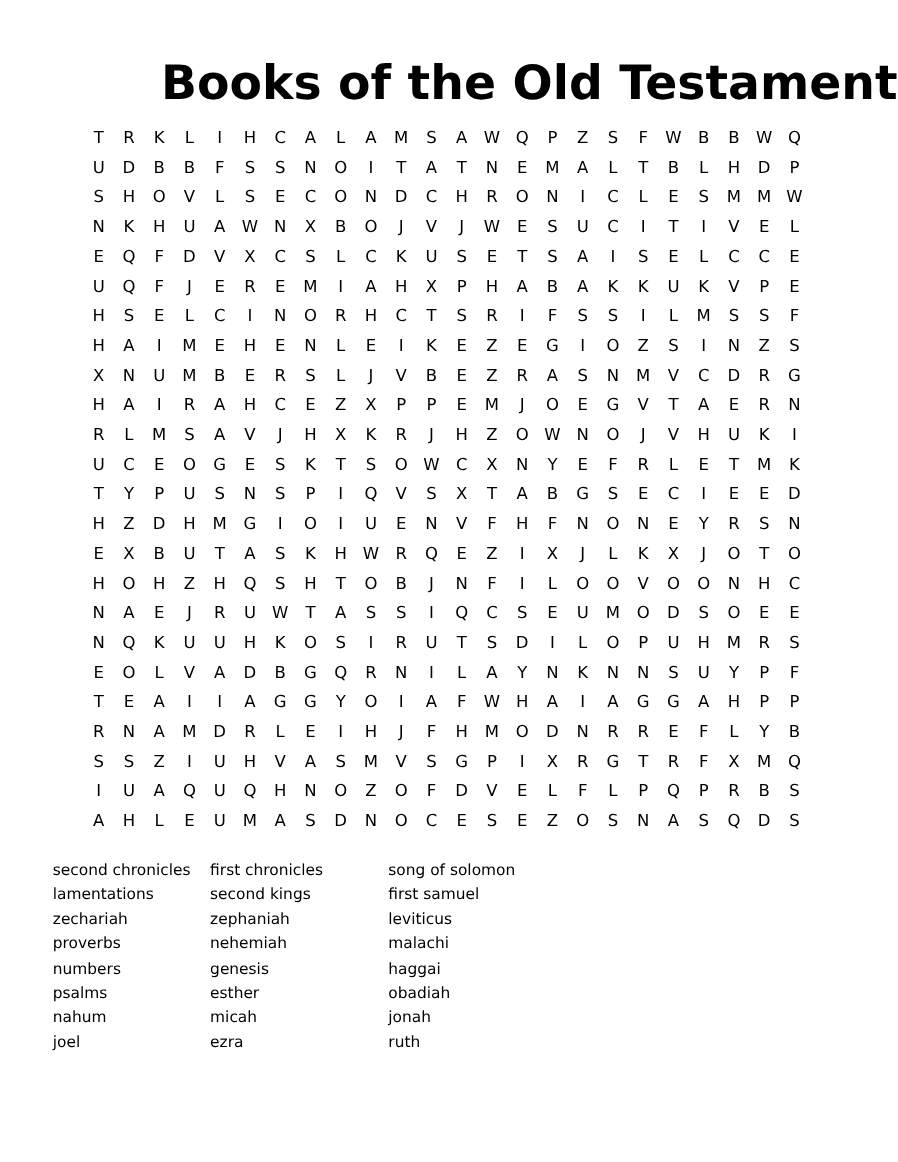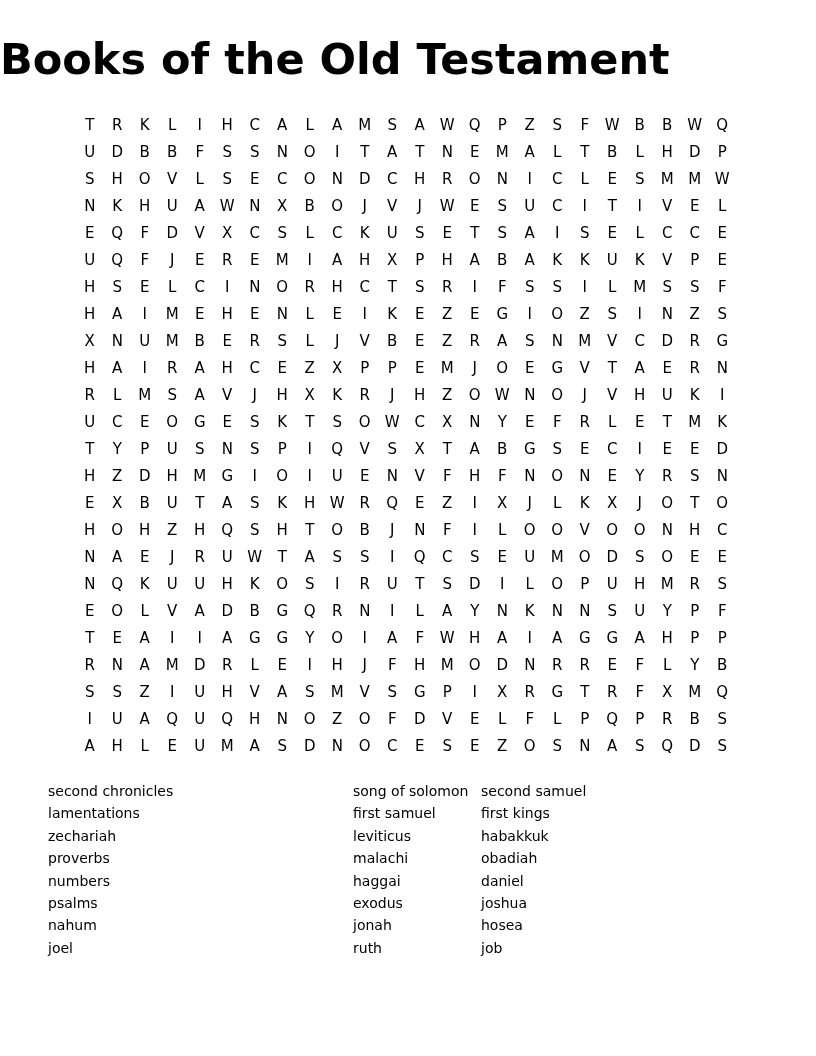--- a/index.html
+++ b/index.html
@@ -11,25 +11,25 @@
   }
   .page {
     position: relative;
     width: 816px;
     height: 1056px;
     background: #ffffff;
     overflow: hidden;
   }
   .title {
     position: absolute;
-    top: 34px;
+    top: 51px;
     left: 0;
     width: 100%;
     margin: 0;
-    text-align: left;
+    text-align: right;
     font-size: 43px;
     font-weight: 600;
     letter-spacing: 0px;
     font-family: "DejaVu Sans", sans-serif;
   }
   .grid {
     position: absolute;
     top: 112px;
     left: 76px;
     width: 660px;
@@ -705,34 +705,34 @@
       <div class="word-col col-0">
         <div class="word">second chronicles</div>
         <div class="word">lamentations</div>
         <div class="word">zechariah</div>
         <div class="word">proverbs</div>
         <div class="word">numbers</div>
         <div class="word">psalms</div>
         <div class="word">nahum</div>
         <div class="word">joel</div>
       </div>
+      <div class="word-col col-1">
+        <div class="word">first chronicles</div>
+        <div class="word">second kings</div>
+        <div class="word">zephaniah</div>
+        <div class="word">nehemiah</div>
+        <div class="word">genesis</div>
+        <div class="word">esther</div>
+        <div class="word">micah</div>
+        <div class="word">ezra</div>
+      </div>
       <div class="word-col col-2">
         <div class="word">song of solomon</div>
         <div class="word">first samuel</div>
         <div class="word">leviticus</div>
         <div class="word">malachi</div>
         <div class="word">haggai</div>
-        <div class="word">exodus</div>
+        <div class="word">obadiah</div>
         <div class="word">jonah</div>
         <div class="word">ruth</div>
-      </div>
-      <div class="word-col col-3">
-        <div class="word">second samuel</div>
-        <div class="word">first kings</div>
-        <div class="word">habakkuk</div>
-        <div class="word">obadiah</div>
-        <div class="word">daniel</div>
-        <div class="word">joshua</div>
-        <div class="word">hosea</div>
-        <div class="word">job</div>
       </div>
     </div>
 </div>
 
 </body></html>

